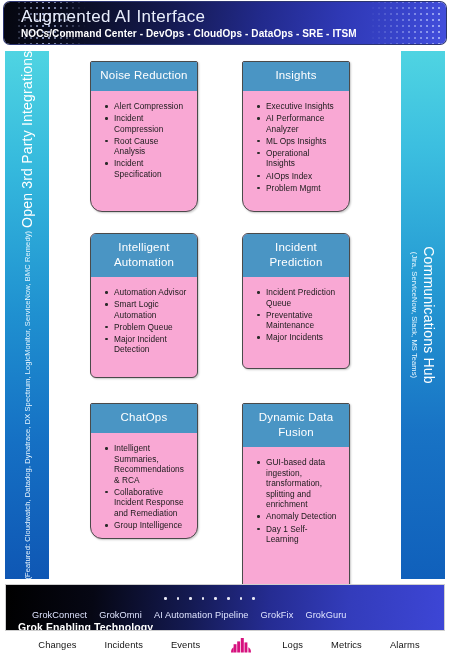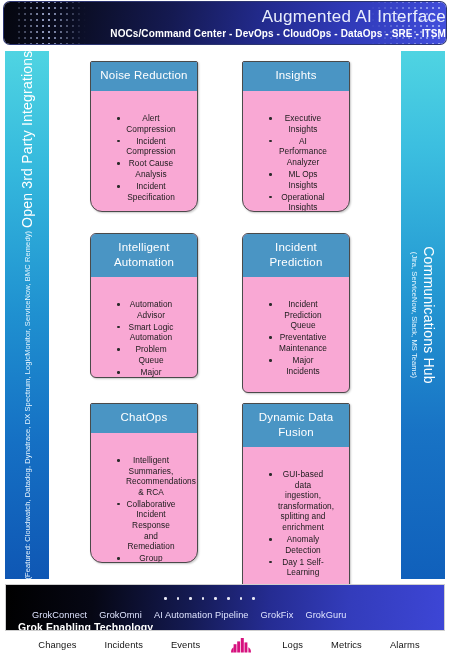--- a/index.html
+++ b/index.html
@@ -38,22 +38,22 @@
     -webkit-mask-image: linear-gradient(to right, rgba(0,0,0,0.15), rgba(0,0,0,1) 45%, rgba(0,0,0,0));
     mask-image: linear-gradient(to right, rgba(0,0,0,0.15), rgba(0,0,0,1) 45%, rgba(0,0,0,0));
   }
   .hdr-dots-r {
     right: 6px;
     -webkit-mask-image: linear-gradient(to left, rgba(0,0,0,0.9), rgba(0,0,0,0.55) 45%, rgba(0,0,0,0));
     mask-image: linear-gradient(to left, rgba(0,0,0,0.9), rgba(0,0,0,0.55) 45%, rgba(0,0,0,0));
   }
   .hdr-text {
     position: absolute;
-    left: 4px; right: 0; top: 4px;
-    text-align: right;
+    left: 17px; right: 0; top: 4px;
+    text-align: left;
   }
   .hdr-title {
     color: #e9eefc;
     font-size: 17px;
     letter-spacing: 0.3px;
     line-height: 21px;
     font-weight: 400;
   }
   .hdr-sub {
     color: #ffffff;
@@ -126,24 +126,23 @@
     line-height: 15px;
     text-align: center;
     padding: 6px 4px 7px;
     letter-spacing: 0.2px;
     min-height: 16px;
   }
   .card-body {
     padding: 6px 5px 6px 6px;
   }
   .card-body ul {
-    margin: 16px;
+    margin: 4px;
     padding: 0 0 0 13px;
     list-style: none;
-    text-align: center;
   }
   .card-body li {
     position: relative;
     color: #1a1a1a;
     font-size: 8.3px;
     line-height: 10.6px;
     margin-bottom: 1.5px;
     letter-spacing: 0.05px;
   }
   .card-body li::before {
@@ -157,21 +156,21 @@
 
   
   .col-a { left: 34px; }
   .col-b { left: 186px; }
   .row-1 { top: 10px; }
   .row-2 { top: 182px; border-radius: 6px; }
   .row-3 { top: 352px; }
 
   .h-158 { height: 151px; }
   .h-145 { height: 145px; }
-  .h-163 { height: 160px; }
+  .h-163 { height: 136px; }
   .h-166 { height: 208px; }
 
   
   .grok {
     position: absolute;
     left: 5px; top: 584px;
     width: 440px; height: 47px;
     background: linear-gradient(95deg, #000000 0%, #060714 20%, #141a52 42%, #252c92 60%, #333cbb 78%, #3d46d6 100%);
     border: 1px solid #cfcfcf;
     box-sizing: border-box;

